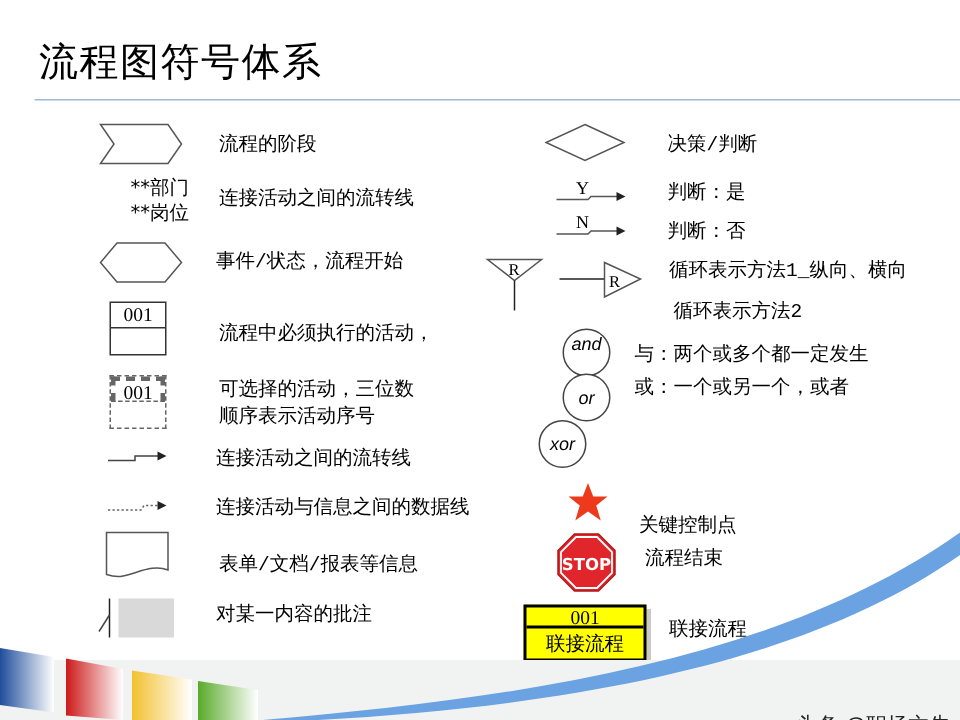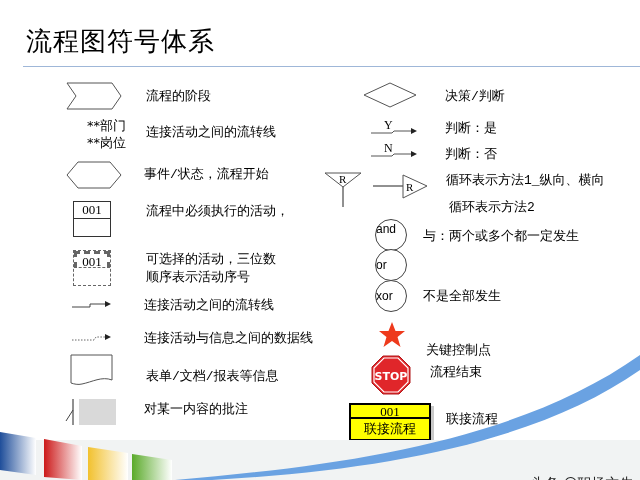--- a/index.html
+++ b/index.html
@@ -5,22 +5,22 @@
   * { box-sizing: border-box; margin: 0; padding: 0; }
   body { width: 640px; height: 480px; background: #ffffff; position: relative; overflow: hidden;
          font-family: "DejaVu Sans", "Liberation Sans", sans-serif; color: #000; }
   .title { position: absolute; left: 26px; top: 24px; font-size: 26px; letter-spacing: 1px; }
   .title-rule { position: absolute; left: 23px; top: 66px; width: 617px; height: 1px; background: #9fb7d8; }
   .lbl { position: absolute; font-size: 13px; line-height: 18px; white-space: nowrap; font-family: Liberation Mono, monospace; }
   .sym { position: absolute; }
   .box001 { position: absolute; width: 38px; height: 36px; border: 1px solid #333; font-family: "Liberation Serif", serif; font-size: 13px; }
   .box001 .top { height: 17px; border-bottom: 1px solid #333; text-align: center; line-height: 16px; }
   .box001.dashed, .box001.dashed .top { border-style: dashed; border-color: #666; }
-  .circle { position: absolute; width: 32px; height: 32px; border: 1px solid #444; border-radius: 50%; text-align: left;
-            font-family: "Liberation Sans", sans-serif; font-size: 12px; line-height: 30px; background: #fff; }
+  .circle { position: absolute; width: 32px; height: 32px; border: 1px solid #444; border-radius: 50%; text-align: center;
+            font-family: "Liberation Sans", sans-serif; font-size: 12px; line-height: 30px; background: #fff; font-style: italic; }
   .circle.and { line-height: 13px; padding-top: 3px; }
   .dept { position: absolute; left: 70px; top: 117px; font-size: 13px; line-height: 17px; margin-left: 17px; }
   .footer-band { position: absolute; left: 0; top: 440px; width: 640px; height: 40px; background: #f1f3f3; }
   .link-box { position: absolute; left: 349px; top: 403px; width: 82px; height: 38px; background: #ffff00; border: 2px solid #000;
               box-shadow: 3px 3px 0 #c9c9c9; font-family: "Liberation Serif", serif; font-size: 13px; text-align: center; }
   .link-box .top { height: 14px; line-height: 14px; border-bottom: 2px solid #000; }
   .link-box .bot { line-height: 20px; }
   .watermark { position: absolute; left: 486px; top: 475px; font-size: 14px; color: #222; font-family: "DejaVu Sans", sans-serif; margin-left: 45px; }
 </style>
 </head>
@@ -41,21 +41,21 @@
 <div class="lbl" style="left:146px;top:124px">连接活动之间的流转线</div>
 
 <svg class="sym" style="left:66px;top:161px" width="56" height="28">
   <polygon points="12,1 44,1 55,14 44,27 12,27 1,14" fill="#fff" stroke="#555" stroke-width="1"></polygon>
 </svg>
 <div class="lbl" style="left:144px;top:166px">事件/状态，流程开始</div>
 
 <div class="box001" style="left:73px;top:201px">
   <div class="top">001</div>
 </div>
-<div class="lbl" style="left:146px;top:203px">
+<div class="lbl" style="left:146px;top:214px">
   <div>流程中必须执行的活动，</div>
 </div>
 
 <div class="box001 dashed" style="left:73px;top:250px">
   <div class="top">001</div>
 </div>
 <div class="lbl" style="left:146px;top:251px">
   <div>可选择的活动，三位数</div>
   <div>顺序表示活动序号</div>
 </div>
@@ -113,25 +113,25 @@
 </svg>
 <div class="lbl" style="left:446px;top:172px">循环表示方法1_纵向、横向</div>
 
 <div class="lbl" style="left:449px;top:199px">循环表示方法2</div>
 
 <div class="circle and" style="left:375px;top:219px">and</div>
 <div class="lbl" style="left:423px;top:228px">与：两个或多个都一定发生</div>
 
 <div class="circle" style="left:375px;top:249px">or</div>
 <div class="lbl" style="left:423px;top:250px">
+  <div>或：一个或另一个，或者</div>
 </div>
 
-<div class="circle" style="left:375px;top:280px">xor</div>
+<div class="circle" style="left:359px;top:280px">xor</div>
 <div class="lbl" style="left:423px;top:288px">
-  <div>不是全部发生</div>
 </div>
 
 <svg class="sym" style="left:378px;top:321px" width="28" height="27">
   <polygon points="14,1 17.5,10 27,10 19.5,16 22.5,26 14,20 5.5,26 8.5,16 1,10 10.5,10" fill="#ee3a1c"></polygon>
 </svg>
 <div class="lbl" style="left:426px;top:342px">关键控制点</div>
 
 <svg class="sym" style="left:371px;top:355px" width="40" height="40">
   <polygon points="12,1 28,1 39,12 39,28 28,39 12,39 1,28 1,12" fill="#e0262a" stroke="#b0181a" stroke-width="1"></polygon>
   <polygon points="13,3 27,3 37,13 37,27 27,37 13,37 3,27 3,13" fill="none" stroke="#fff" stroke-width="1.2"></polygon>

